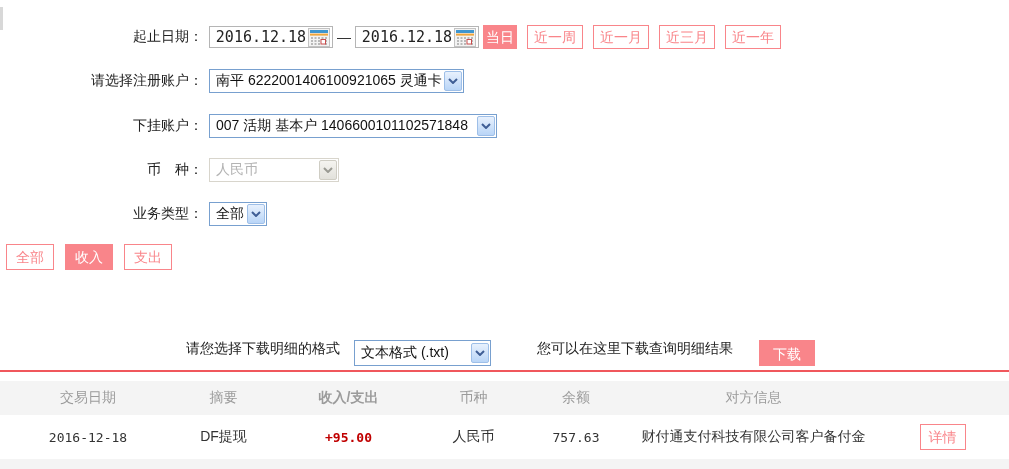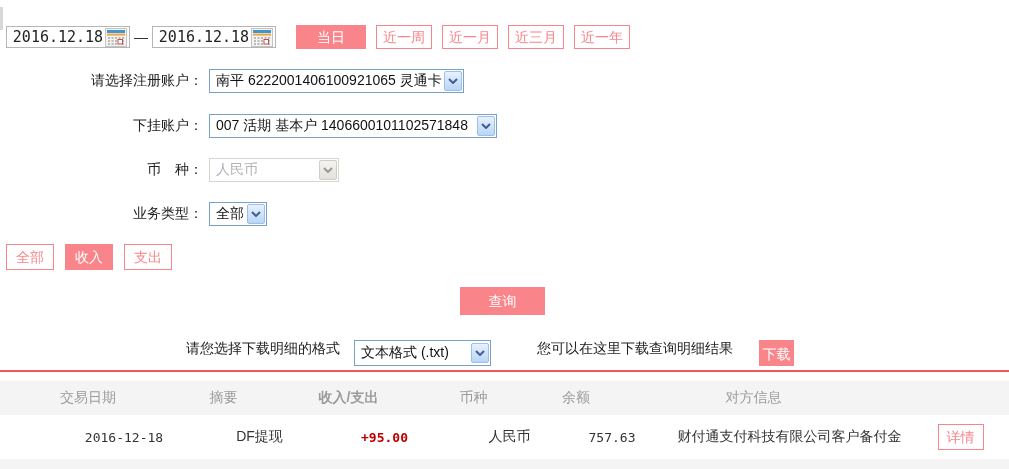--- a/index.html
+++ b/index.html
@@ -25,53 +25,54 @@
   .xsel .arrow { width:18px; height:20px; margin:1px; flex:0 0 18px; background:linear-gradient(#e8f1fd,#b9d5f7); border:1px solid #9ebfe8; border-radius:2px; display:flex; align-items:center; justify-content:center; }
   .xsel.disabled { border-color:#d8d5cc; }
   .xsel.disabled .txt { color:#b3b3b3; }
   .xsel.disabled .arrow { background:linear-gradient(#f5f4f0,#e2e1db); border-color:#cfcdc4; }
 
   
   .btn { display:inline-block; height:24px; line-height:22px; font-size:14px; text-align:center; background:#fff; cursor:pointer; white-space:nowrap; }
   .btn.line { border:1px solid var(--accent); color:var(--accent); }
   .btn.fill { border:1px solid var(--accent); background:var(--accent); color:#fff; }
   .qbtn { margin-left:10px; padding:0 6px; }
-  .qbtn.fill { padding:0 20px; margin-left:20px; }
+  .qbtn.fill { padding:0 2px; margin-left:4px; }
   .flowbtn { height:26px; line-height:24px; padding:0 9px; margin-right:11px; }
   .query-btn { position:absolute; left:460px; top:287px; width:85px; height:28px; line-height:28px; font-size:14px; color:#fff; background:var(--accent); border:none; text-align:center; cursor:pointer; }
 
   
   .dl-row { position:absolute; left:186px; top:340px; height:26px; display:flex; align-items:flex-start; }
   .dl-label { font-size:14px; color:#222; }
   .dl-sel { width:137px; height:26px; margin-left:14px; }
   .dl-hint { font-size:14px; color:#222; margin-left:46px; }
-  .dl-btn { width:35px; height:26px; line-height:26px; margin-left:26px; border:none; }
+  .dl-btn { width:56px; height:26px; line-height:26px; margin-left:26px; border:none; }
 
   .red-line { position:absolute; left:0; top:370px; width:1009px; height:2px; background:var(--divider); }
 
   
   .table { position:absolute; left:0; top:381px; width:1009px; }
   .thead { height:34px; background:#f4f4f4; display:flex; align-items:center; font-size:14px; color:#9b9b9b; }
-  .trow  { height:44px; background:#fff; display:flex; align-items:center; font-size:14px; color:#333;margin-left:36px; }
+  .trow  { height:44px; background:#fff; display:flex; align-items:center; font-size:14px; color:#333; }
   .c1{width:176px;text-align:center;} .c2{width:95px;text-align:center;}
   .c3{width:155px;text-align:center;font-weight:bold;} .c4{width:95px;text-align:center;font-family:Liberation Mono, monospace;}
   .c5{width:110px;text-align:center;} .c6{width:245px;text-align:center;}
   .c7{flex:1;display:flex;justify-content:center;align-items:center;}
   .num { font-family:"DejaVu Sans Mono",monospace; font-size:13px; }
   .amount { color:var(--amount); }
   .detail-btn { width:46px; height:26px; line-height:24px; }
   .bottom-strip { position:absolute; left:0; top:459px; width:1009px; height:10px; background:#f4f4f4; }
 </style>
 </head>
 <body>
 
 <div class="page">
   <div class="edge-artifact"></div>
 
   <div class="frow" style="top:24px">
+    <div class="flabel">起止日期：</div>
     <div class="fctrl">
       <div class="date-box">
         <span class="dtxt">2016.12.18</span>
         <span style="display:flex">
           <svg width="22" height="19" viewBox="0 0 22 19">
             <rect x="0.5" y="0.5" width="21" height="18" fill="#f3f3f3" stroke="#c3c3c3"></rect>
             <rect x="2" y="2" width="18" height="3" fill="#3f96d0"></rect>
             <rect x="2" y="5.6" width="18" height="2" fill="#f0a63c"></rect>
             <g fill="#b9b9b9">
               <rect x="3" y="9" width="2" height="2"></rect>
@@ -184,21 +185,20 @@
   </div>
 
   <div class="frow" style="top:244px">
     <div class="fctrl">
       <span class="btn line flowbtn">全部</span>
       <span class="btn fill flowbtn">收入</span>
       <span class="btn line flowbtn">支出</span>
     </div>
   </div>
 
-  <div class="query-btn">查询</div>
 
   <div class="dl-row">
     <span class="dl-label">请您选择下载明细的格式</span>
     <div class="xsel dl-sel">
       <span class="txt">文本格式 (.txt)</span>
       <span class="arrow">
         <svg width="10" height="6" viewBox="0 0 10 6">
             <path d="M1 1 L5 5 L9 1" stroke="#3f5e95" fill="none" stroke-width="2"></path>
           </svg>
       </span>

